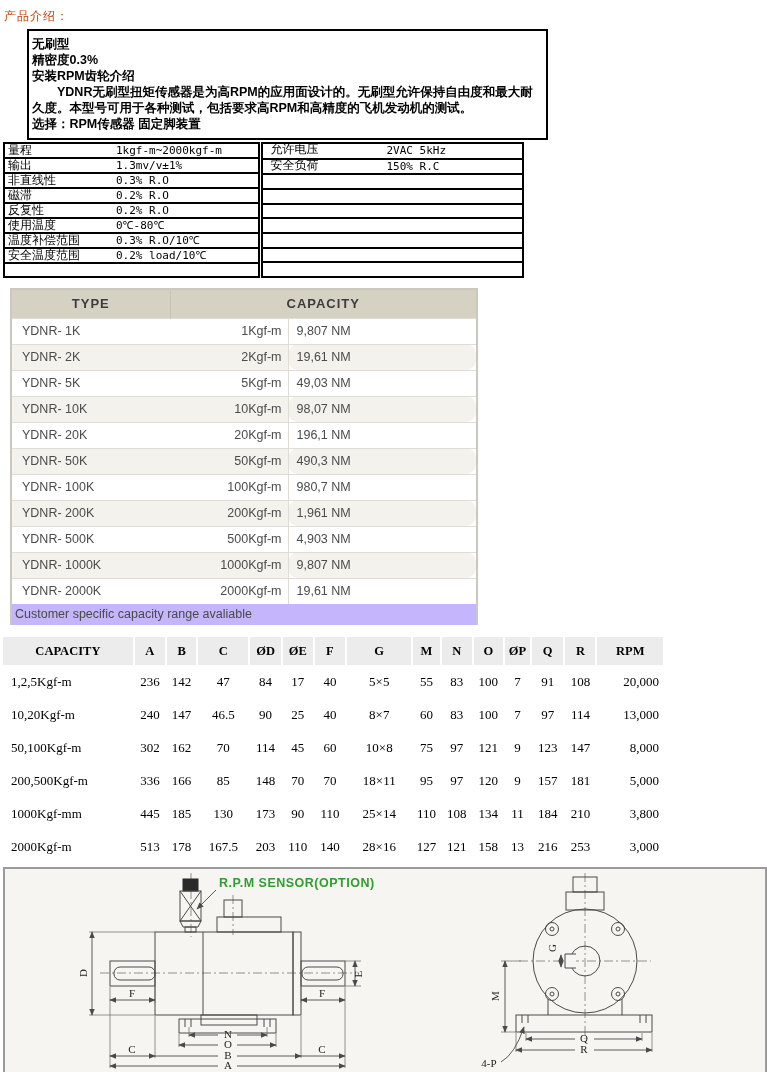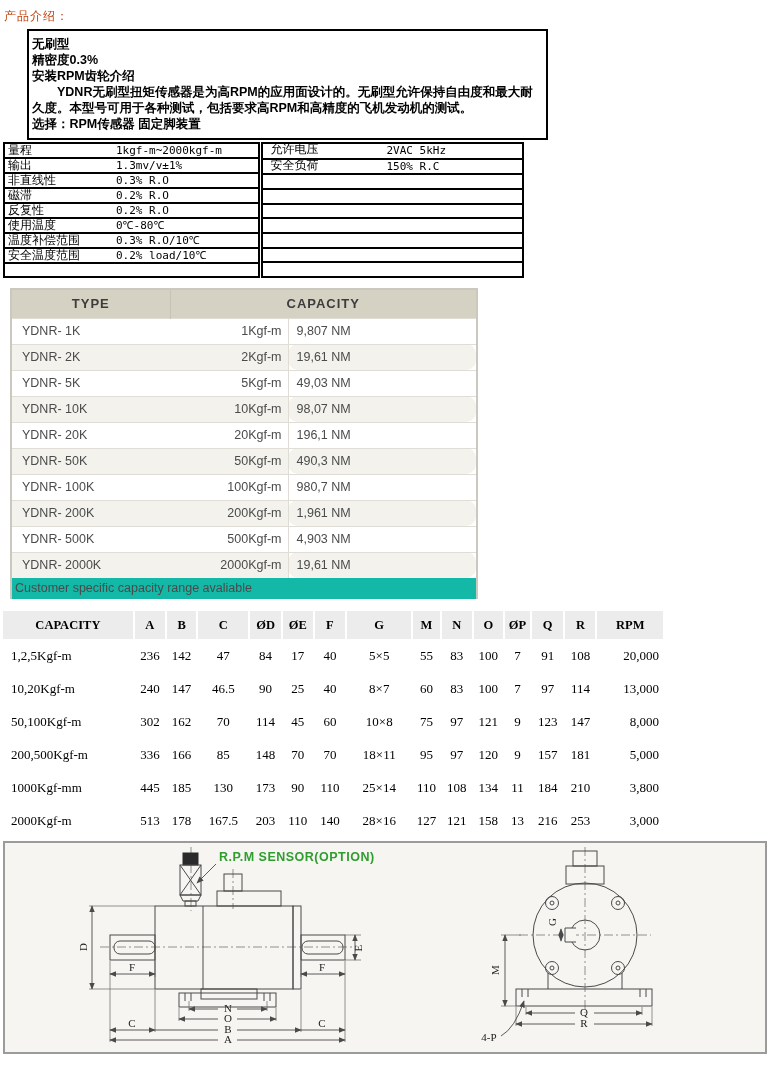--- a/index.html
+++ b/index.html
@@ -38,21 +38,21 @@
     font-size: 12.5px; color: #4b4b4b; }
   table.type-table th { background: #d6d2c3; height: 28px; font-size: 13px; color: #3c3c3c;
     font-weight: bold; text-align: center; letter-spacing: 1px; }
   table.type-table th + th { border-left: 1px solid #c6c2b4; }
   table.type-table col.c1 { width: 158px; } table.type-table col.c2 { width: 118px; }
   table.type-table tbody td { height: 26px; border-top: 1px solid #e0ddd7; background: #fff; }
   table.type-table tbody tr:nth-child(even) td { background: #f3f2ed; }
   table.type-table tbody td:nth-child(1) { text-align: left; padding-left: 10px; }
   table.type-table tbody td:nth-child(2) { text-align: right; padding-right: 6px; border-right: 1px solid #dfdcd6; }
   table.type-table tbody td:nth-child(3) { text-align: left; padding-left: 8px; border-radius: 10px; }
-  .type-footer { background: #14b8a6; color: #4a4a4a; font-size: 12.5px; height: 21px;
+  .type-footer { background: #c4b5fd; color: #4a4a4a; font-size: 12.5px; height: 21px;
     line-height: 21px; padding-left: 3px; }
 
   
   table.dim-table { border-collapse: collapse; table-layout: fixed; width: 660px; margin-top: 12px;
     font-family: "Liberation Serif", serif; font-size: 13px; color: #000; }
   table.dim-table th { background: #ececec; height: 28px; font-size: 12.5px; font-weight: bold;
     border-left: 2px solid #fff; text-align: center; font-family: "Liberation Serif", serif; }
   table.dim-table th:first-child { border-left: none; }
   table.dim-table td { height: 33px; text-align: center; white-space: nowrap; }
   table.dim-table td:first-child { text-align: left; padding-left: 8px; }
@@ -218,20 +218,25 @@
           </tr>
           <tr>
             <td>YDNR- 200K</td>
             <td>200Kgf-m</td>
             <td>1,961 NM</td>
           </tr>
           <tr>
             <td>YDNR- 500K</td>
             <td>500Kgf-m</td>
             <td>4,903 NM</td>
+          </tr>
+          <tr>
+            <td>YDNR- 1000K</td>
+            <td>1000Kgf-m</td>
+            <td>9,807 NM</td>
           </tr>
           <tr>
             <td>YDNR- 2000K</td>
             <td>2000Kgf-m</td>
             <td>19,61 NM</td>
           </tr>
         </tbody>
     </table>
     <div class="type-footer">Customer specific capacity range avaliable</div>
   </div>

